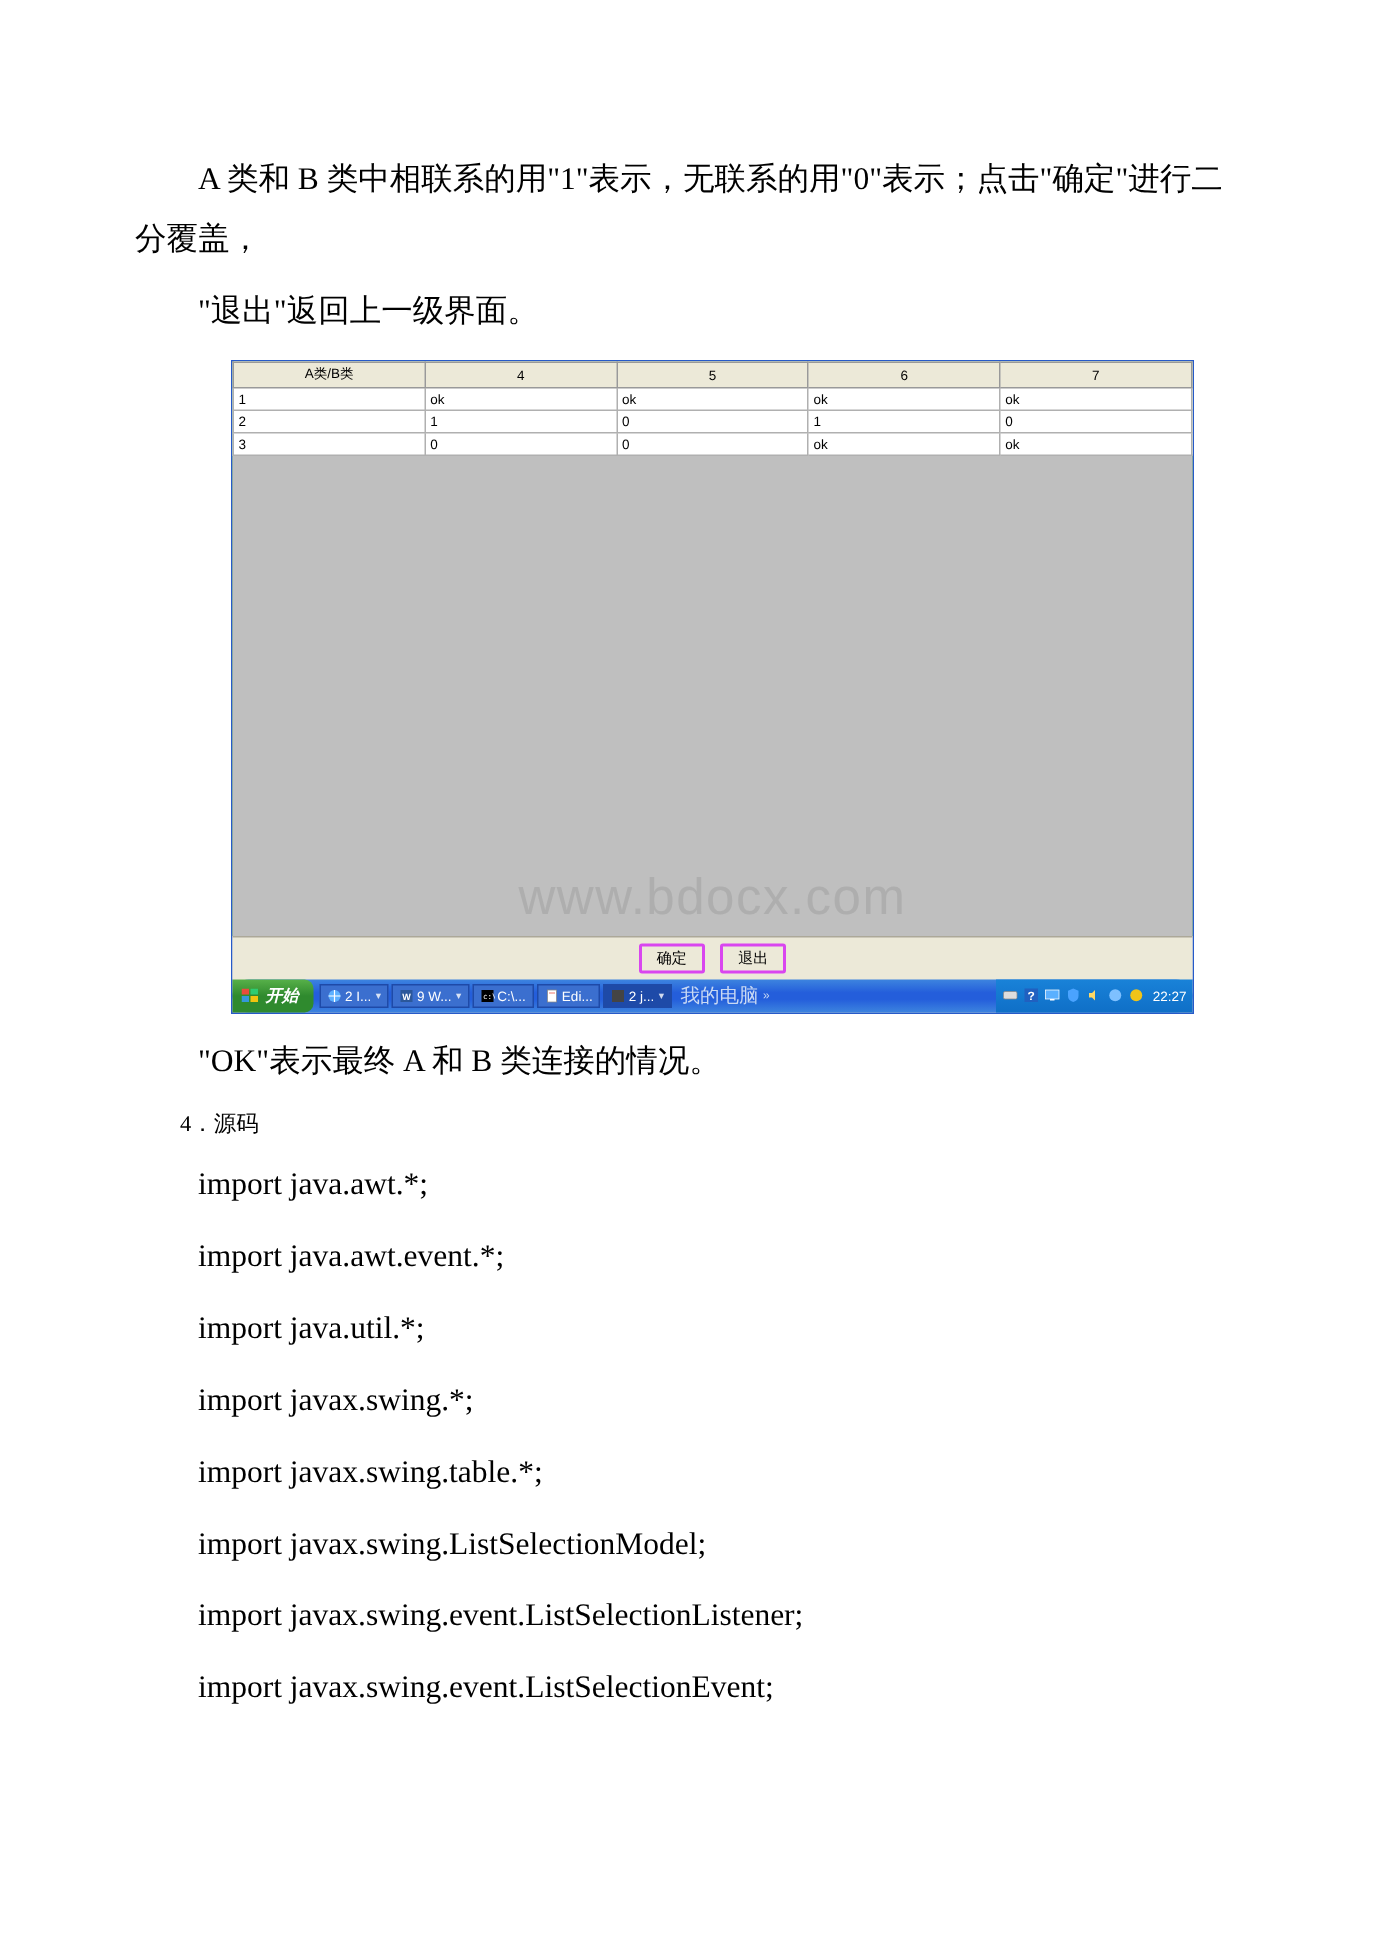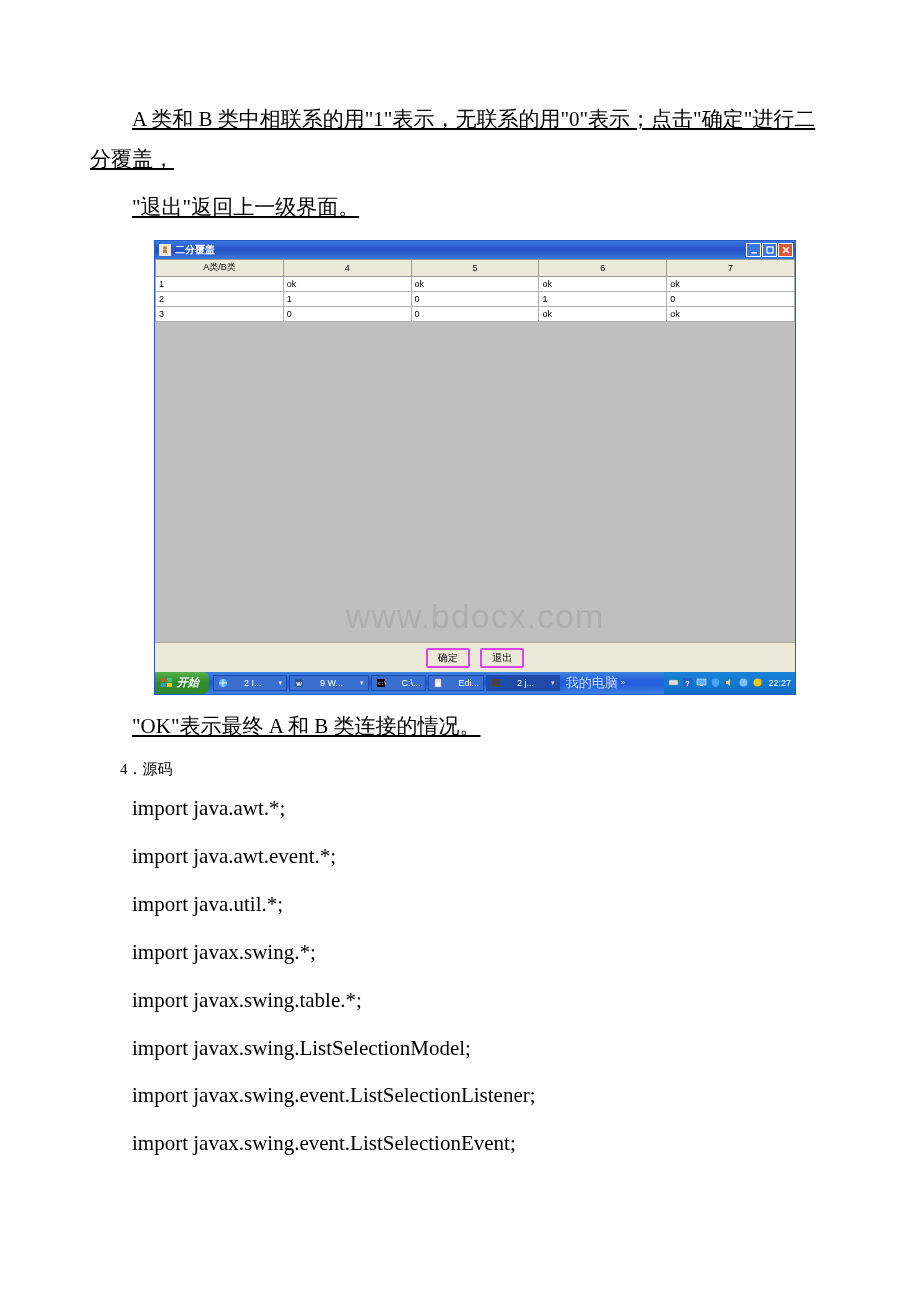--- a/index.html
+++ b/index.html
@@ -13,21 +13,20 @@
     padding: 100px 90px 60px 90px;
   }
   .para {
     font-size: 21px;
     line-height: 1.9;
     margin: 0 0 8px 0;
     color: #000;
   }
   .indent {
     text-indent: 2em;
-    text-decoration: underline;
   }
   .code {
     font-family: "Times New Roman", serif;
     font-size: 21px;
     line-height: 1.9;
     margin: 0 0 8px 0;
     padding-left: 2em;
   }
   .section-num {
     font-size: 15px;
@@ -155,21 +154,21 @@
   }
   .start-btn .winflag { width: 12px; height: 10px; display: inline-block; }
   .task-items { display: flex; gap: 2px; padding: 0 4px; flex: 1; align-items: center; }
   .task-item {
     background: #3b6fcf;
     border: 1px solid #1e4aa8;
     padding: 1px 4px;
     font-size: 9px;
     display: flex;
     align-items: center;
-    gap: 16px;
+    gap: 2px;
     height: 16px;
     box-sizing: border-box;
     color: #fff;
     white-space: nowrap;
   }
   .task-item.active { background: #1e4aa8; }
   .task-item .ic { width: 10px; height: 10px; display: inline-block; }
   .task-item .dd { font-size: 7px; margin-left: 1px; opacity: 0.8; }
   .tray {
     background: linear-gradient(to bottom, #1982d8 0%, #0f6fc7 100%);
@@ -184,47 +183,20 @@
 </style>
 </head>
 <body>
 
 <div class="page">
 
   <p class="para indent">A 类和 B 类中相联系的用"1"表示，无联系的用"0"表示；点击"确定"进行二分覆盖，</p>
   <p class="para indent">"退出"返回上一级界面。</p>
 
   <div class="screenshot">
-    <div class="titlebar">
-      <span class="tb-icon">
-        <svg viewBox="0 0 10 10">
-            <circle cx="5" cy="3" r="2" fill="#c08040"></circle>
-            <rect x="3" y="5" width="4" height="3" fill="#c08040"></rect>
-          </svg>
-      </span>
-      <span class="tb-title">二分覆盖</span>
-      <div class="winbtns">
-        <div class="winbtn min">
-            <svg width="8" height="8" viewBox="0 0 8 8">
-              <rect x="1" y="6" width="6" height="1.5" fill="#fff"></rect>
-            </svg>
-          </div>
-        <div class="winbtn max">
-            <svg width="8" height="8" viewBox="0 0 8 8">
-              <rect x="1" y="1" width="6" height="6" fill="none" stroke="#fff" stroke-width="1.2"></rect>
-            </svg>
-          </div>
-        <div class="winbtn close">
-            <svg width="8" height="8" viewBox="0 0 8 8">
-              <line x1="1" y1="1" x2="7" y2="7" stroke="#fff" stroke-width="1.5"></line>
-              <line x1="7" y1="1" x2="1" y2="7" stroke="#fff" stroke-width="1.5"></line>
-            </svg>
-          </div>
-      </div>
-    </div>
 
     <div class="grid-area">
       <table class="datagrid">
         <thead>
           <tr>
             <th style="width:20%">A类/B类</th>
             <th style="width:20%">4</th>
             <th style="width:20%">5</th>
             <th style="width:20%">6</th>
             <th style="width:20%">7</th>

